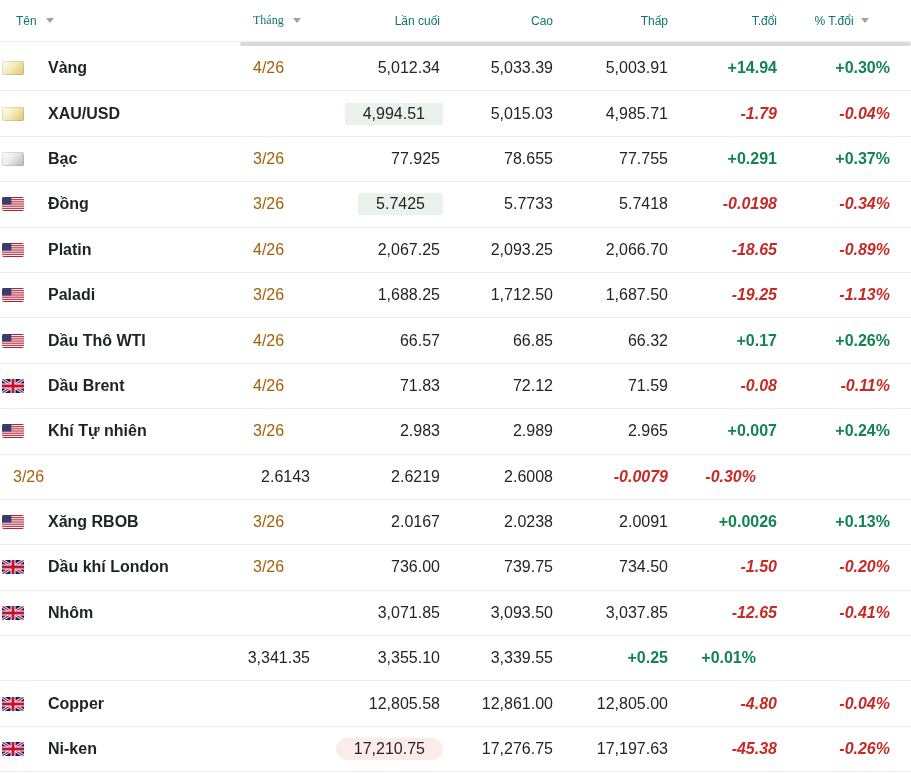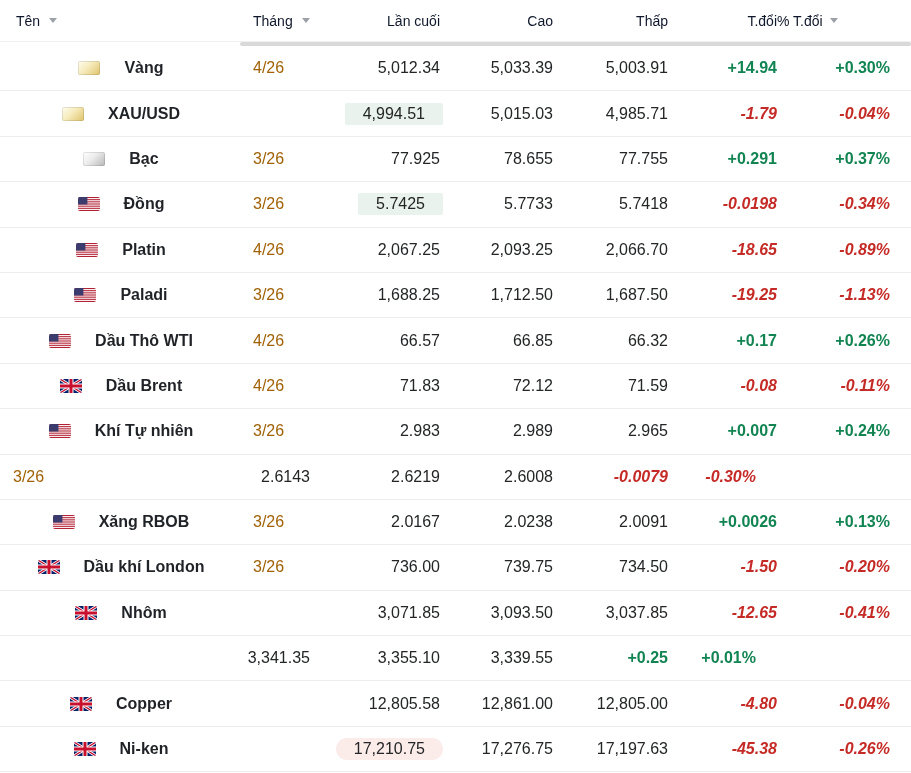--- a/index.html
+++ b/index.html
@@ -13,40 +13,40 @@
     --sb:#d9d9d9;
   }
   .table { width:911px; }
   .hrow, .row {
     display:grid;
     grid-template-columns:240px 70px 130px 113px 115px 109px 134px;
     align-items:center;
   }
   .hrow { height:42px; border-bottom:1px solid #f1f1f1; }
   .hcell {
-    font-size:14px; color:#0f172a; font-weight:400;
+    font-size:12px; color:#0f766e; font-weight:400;
     display:flex; align-items:center; cursor:pointer;
   }
   .hcell.h-name { padding-left:16px; gap:9px; }
-  .hcell.h-month { padding-left:13px; gap:9px; }
+  .hcell.h-month { padding-left:13px; gap:9px;font-family:Liberation Serif, serif; }
   .hcell.num { justify-content:flex-end; }
-  .hcell.h-pct { justify-content:flex-start; gap:7px; padding-right:5px; }
+  .hcell.h-pct { justify-content:center; gap:7px; padding-right:5px; }
   .sort-arrow {
     width:0; height:0; display:inline-block;
     border-left:4.5px solid transparent; border-right:4.5px solid transparent;
     border-top:5.5px solid #9ba1a7;
   }
   .hscroll { height:4px; width:911px; }
   .hscroll-thumb {
     margin-left:240px; height:4px; width:671px;
     background:var(--sb); border-radius:3px;
   }
   .row { height:45.4px; border-bottom:1px solid #ededed; cursor:pointer; }
   .cell { font-size:16px; }
-  .name-cell { display:flex; align-items:center; padding-left:2px; gap:24px;justify-content:center; }
+  .name-cell { display:flex; align-items:center; padding-left:2px; gap:24px; }
   .flag {
     width:22px; height:14px; border-radius:2px; overflow:hidden;
     flex:0 0 22px; display:inline-block; position:relative;
     box-shadow:inset 0 0 0 1px rgba(0,0,0,0.10);
   }
   .flag svg { display:block; }
   .icon-gold { background:linear-gradient(135deg,#fffdf0 0%,#f6ebbc 45%,#dfc269 100%); }
   .icon-silver { background:linear-gradient(135deg,#ffffff 0%,#ebebeb 45%,#b5b5b5 100%); }
   .name { font-weight:700; color:#1f2226; white-space:nowrap; }
   .month { padding-left:13px; color:#a16207; }

